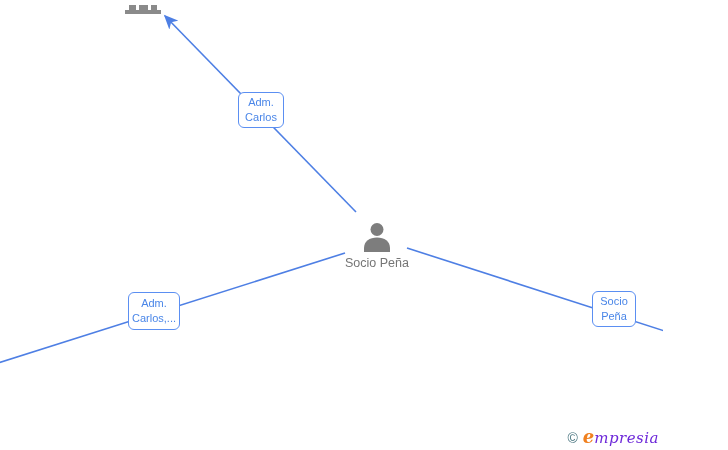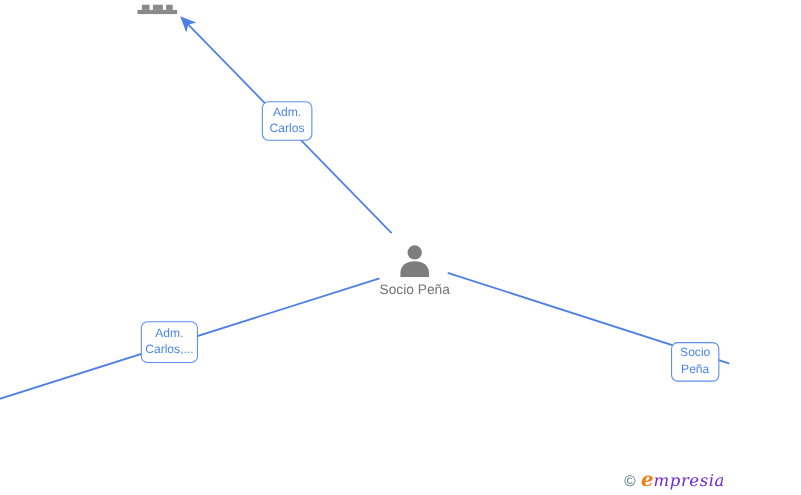--- a/index.html
+++ b/index.html
@@ -9,21 +9,21 @@
   }
   #edges-svg{position:absolute;left:0;top:0;width:728px;height:450px;}
   .edge-label{
     position:absolute;display:flex;flex-direction:column;align-items:center;justify-content:center;
     background:#ffffff;border:1.5px solid #5b8ff2;border-radius:6px;
     color:#4a86e8;font-size:11px;line-height:15px;text-align:center;
     box-sizing:border-box;cursor:pointer;
   }
   #edge-label-top{left:238px;top:92px;width:46px;height:36px;}
   #edge-label-left{left:128px;top:292px;width:52px;height:38px;}
-  #edge-label-right{left:610px;top:291px;width:44px;height:36px;margin-top:20px;}
+  #edge-label-right{left:592px;top:291px;width:44px;height:36px;}
   #company-node{position:absolute;left:124px;top:0px;width:38px;height:9px;cursor:pointer;}
   #person-node{position:absolute;left:312px;top:222px;width:130px;text-align:center;cursor:pointer;}
   #person-icon{display:block;margin:0 auto;}
   #person-name{color:#757575;font-size:12.5px;line-height:15px;margin-top:4px;}
   #logo{
     position:absolute;right:4px;bottom:3px;display:flex;align-items:baseline;
     font-family:"DejaVu Serif",serif;cursor:pointer;white-space:nowrap;
   }
   #logo .copy{color:#4a7680;font-size:14px;font-family:"Liberation Sans",sans-serif;margin-right:5px;}
   #logo .logo-e{color:#f0801f;font-style:italic;font-size:18px;font-weight:bold;}

